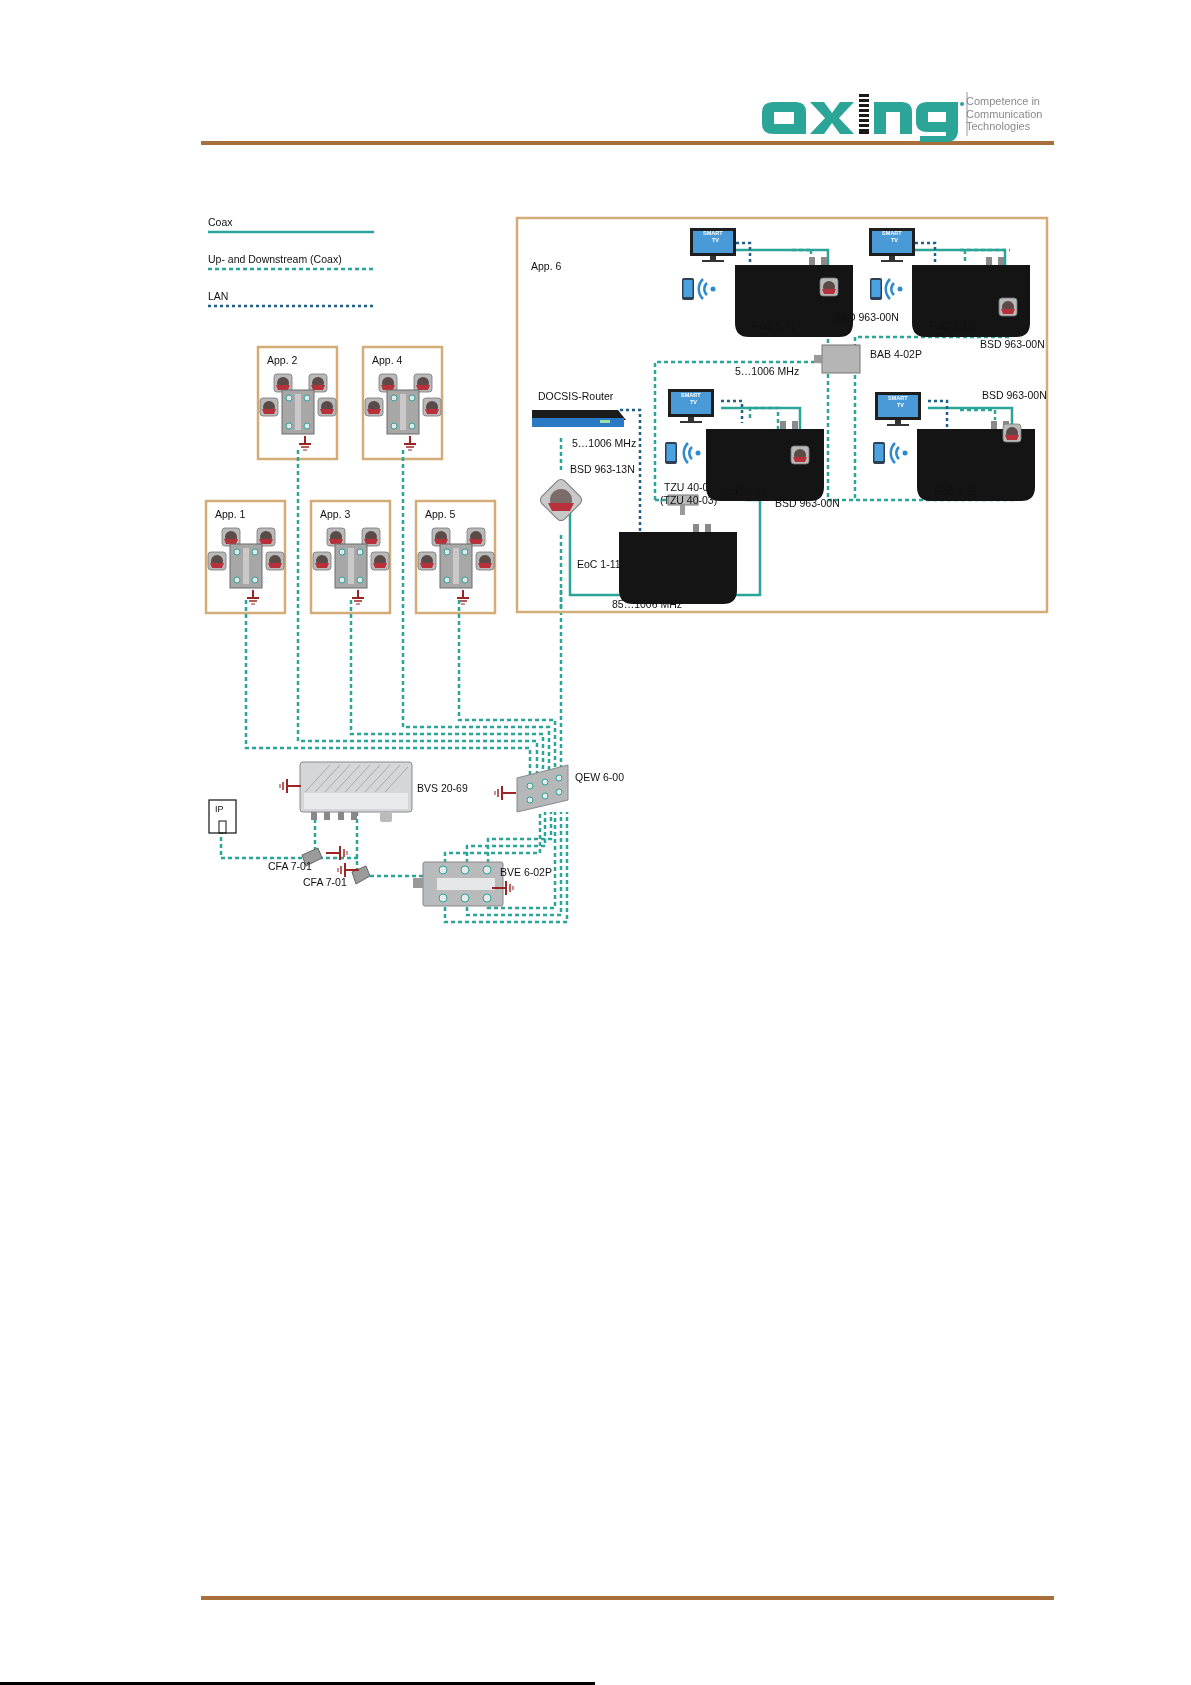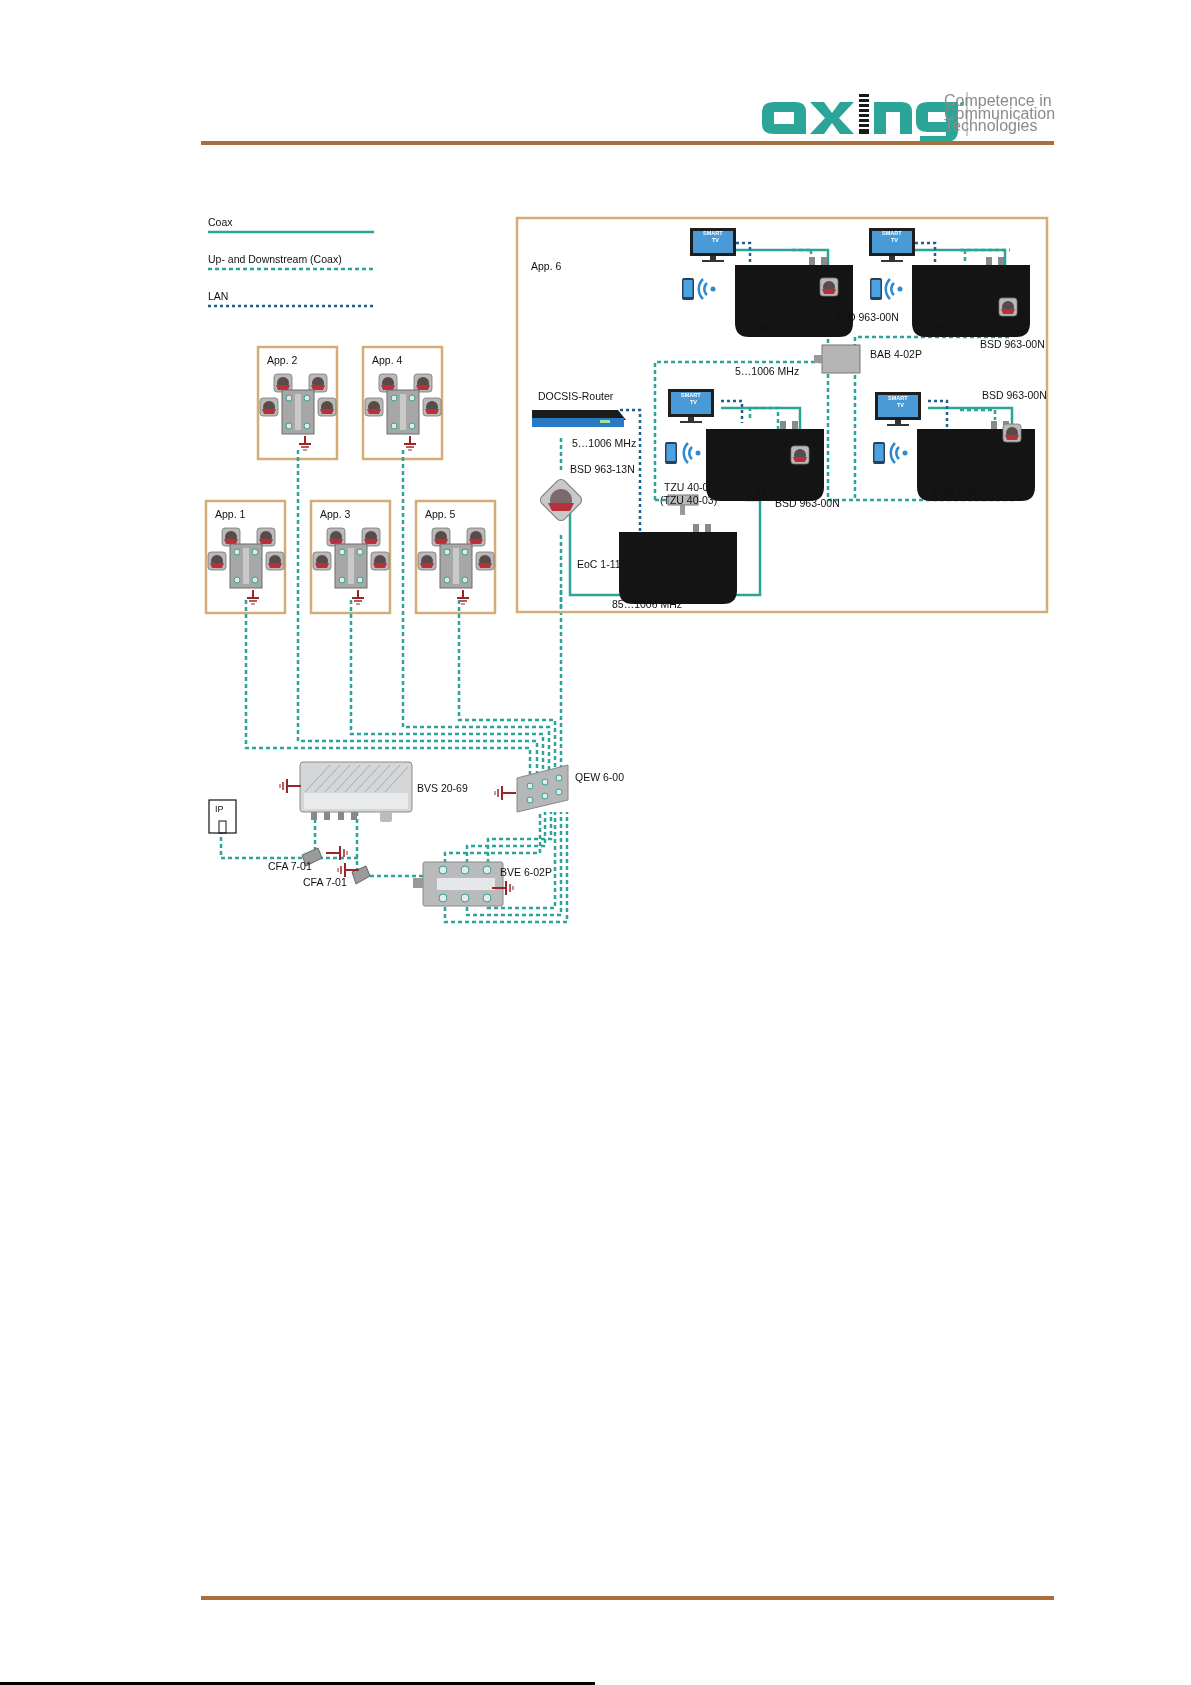--- a/index.html
+++ b/index.html
@@ -1,21 +1,21 @@
 <!DOCTYPE html>
 <html><head>
 <meta charset="utf-8">
 <style>
   html,body{margin:0;padding:0;background:#fff;}
   body{width:1191px;height:1685px;position:relative;overflow:hidden;font-family:"DejaVu Sans",sans-serif;}
   .rule{position:absolute;height:4px;}
   #hdr-rule{left:201px;top:141px;width:853px;}
   #ftr-rule{left:201px;top:1596px;width:853px;}
   #logo{position:absolute;left:762px;top:92px;width:300px;height:50px;}
-  .tagline{position:absolute;left:944px;top:95px;font-family:"Liberation Sans",sans-serif;font-size:16px;line-height:12.5px;color:#8a8a8a;}
+  .tagline{position:absolute;left:966px;top:95px;font-family:"Liberation Sans",sans-serif;font-size:11px;line-height:12.5px;color:#8a8a8a;}
   svg text{font-family:"Liberation Sans",sans-serif;}
   #diagram{position:absolute;left:0;top:0;}
   #bottom-strip{position:absolute;left:0;top:1682px;width:595px;height:3px;background:#000;}
 </style>
 </head>
 <body>
 
 <div class="rule" id="hdr-rule" style="background:#a86f3c"></div>
 
 <svg id="logo" viewBox="0 0 300 50">

